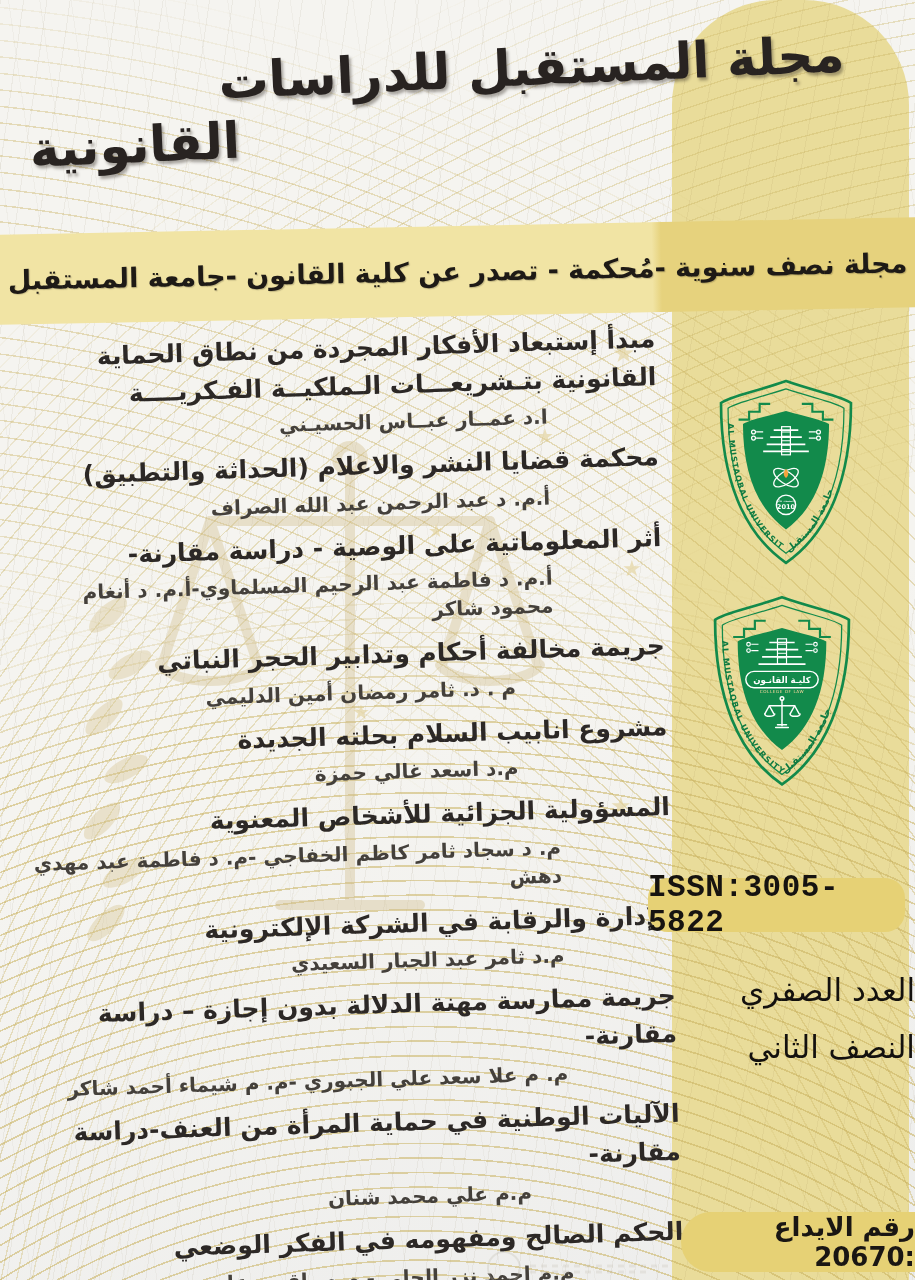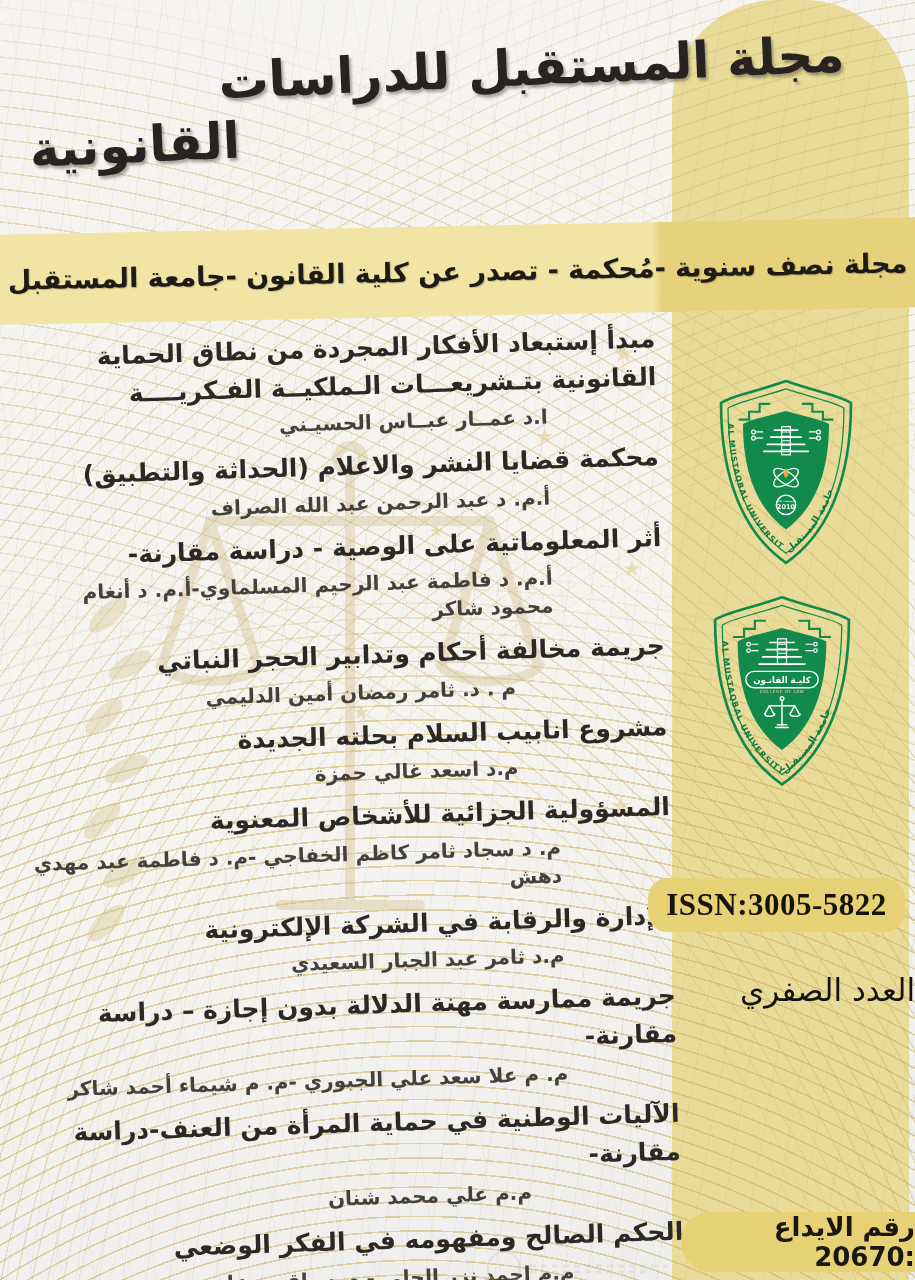--- a/index.html
+++ b/index.html
@@ -68,21 +68,21 @@
   .star{position:absolute;color:#e2d096;opacity:.6;pointer-events:none;}
   .scales-wm{position:absolute;left:60px;top:425px;opacity:.4;pointer-events:none;}
   .logo{position:absolute;}
   .logo-uni{left:697px;top:374px;width:178px;height:202px;}
   .logo-law{left:690px;top:590px;width:184px;height:208px;}
   .issn-badge{
     position:absolute;left:648px;right:10px;top:878px;height:54px;
     background:#e6d175;border-radius:20px;display:flex;align-items:center;justify-content:center;
   }
   .issn-badge span{
-    font-family:Liberation Serif, serif;font-weight:bold;font-size:31px;color:#161310;letter-spacing:.5px;
+    font-family:Liberation Mono, monospace;font-weight:bold;font-size:31px;color:#161310;letter-spacing:.5px;
   }
   .issue-info{
     position:absolute;left:660px;right:0;top:962px;text-align:right;
     direction:rtl;font-weight:normal;font-size:31px;color:#14110e;line-height:1.85;
   }
   .deposit-badge{
     position:absolute;left:681px;right:0;top:1212px;height:60px;
     background:#e6d175;border-radius:34px 0 0 34px;
     display:flex;align-items:center;justify-content:center;
   }
@@ -262,20 +262,21 @@
       <textPath href="#cArcR">جامعة المستقبل</textPath>
     </text>
   </svg>
 
   <div class="issn-badge">
     <span>ISSN:3005-5822</span>
   </div>
 
   <div class="issue-info">
     <div>العدد الصفري</div>
+    <div>النصف الثاني</div>
   </div>
 
   <div class="deposit-badge">
     <span>رقم الايداع :20670</span>
   </div>
 
   <svg class="ghost" width="200" height="42" viewBox="0 0 200 42">
     <circle cx="24" cy="30" r="16" fill="none" stroke="#b9b4a6" stroke-width="2"></circle>
     <path d="M50 28 h140 M50 34 h120" stroke="#c3bdae" stroke-width="3" stroke-dasharray="6 5" fill="none"></path>
   </svg>

